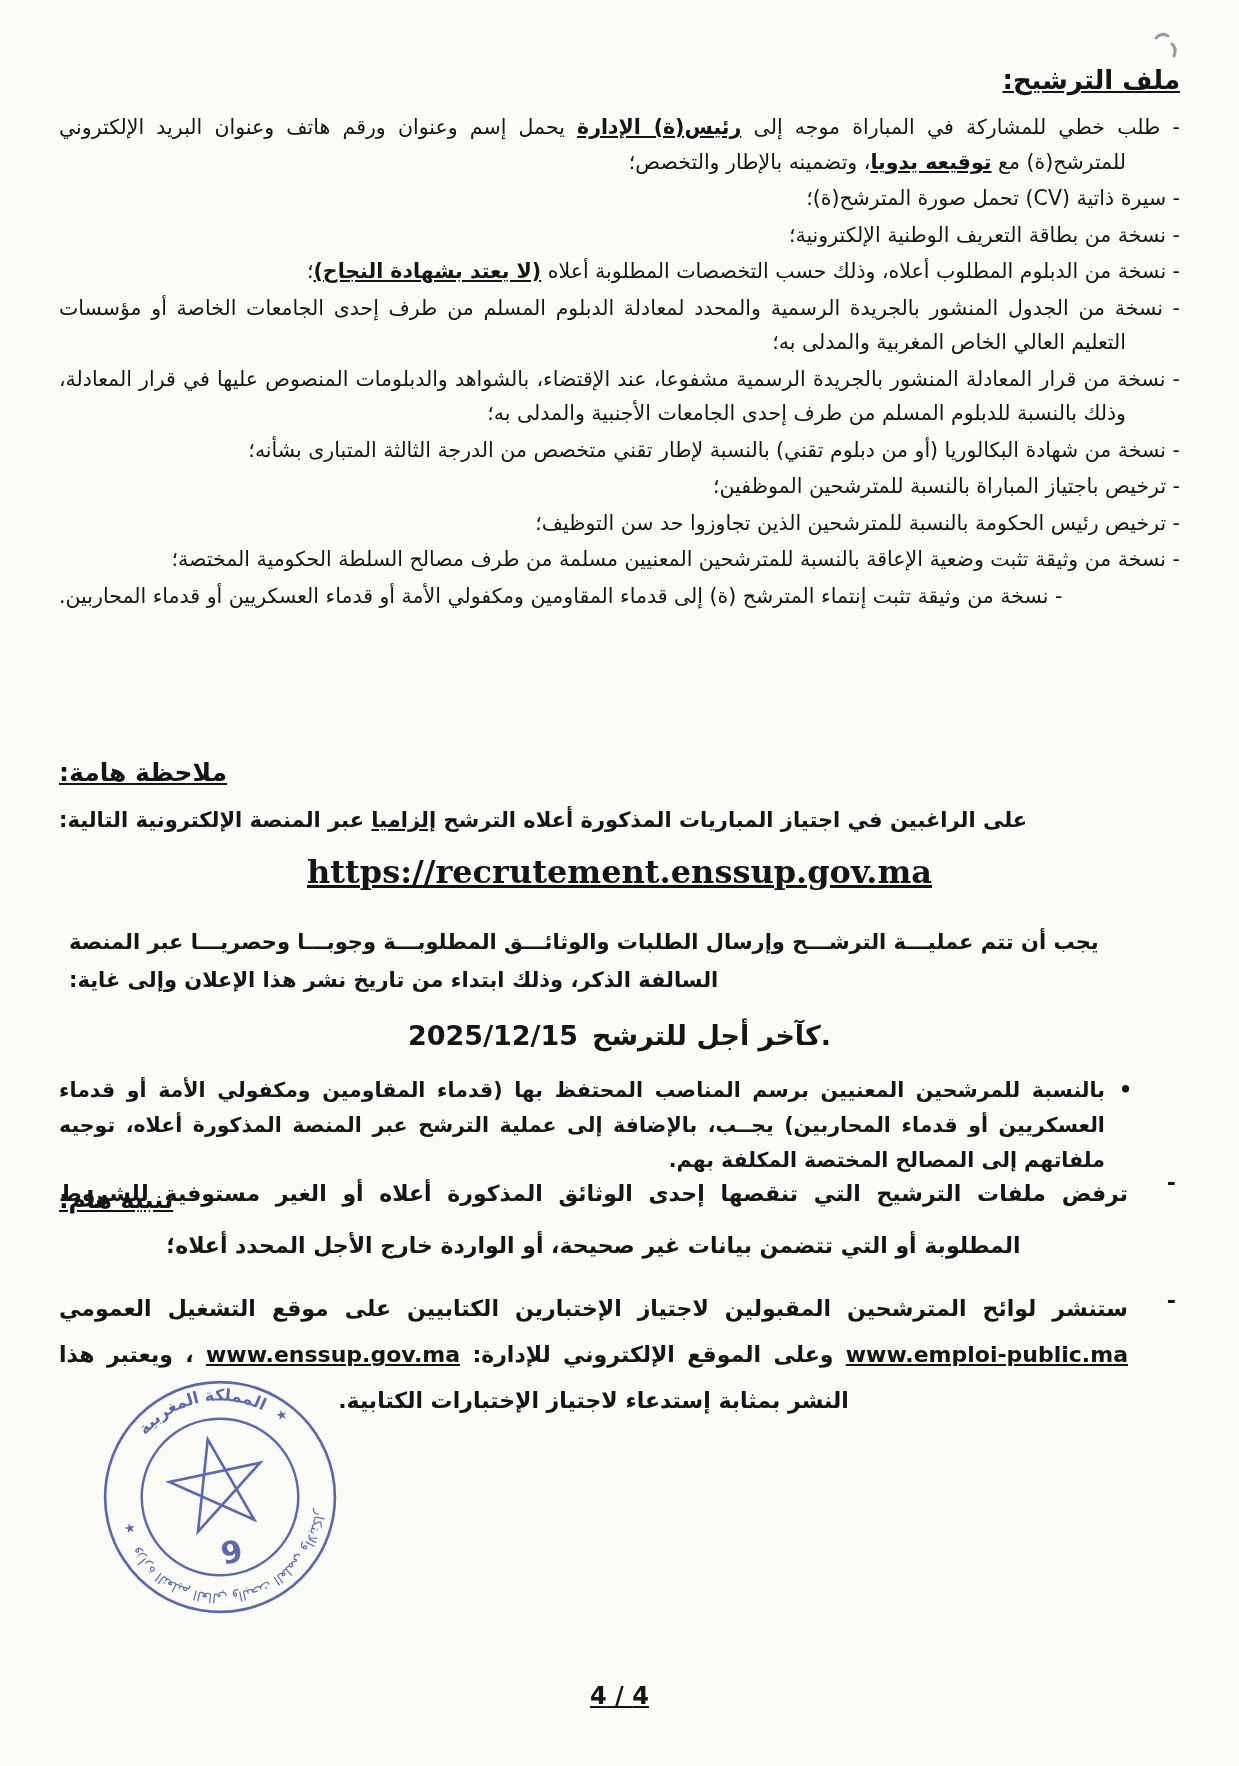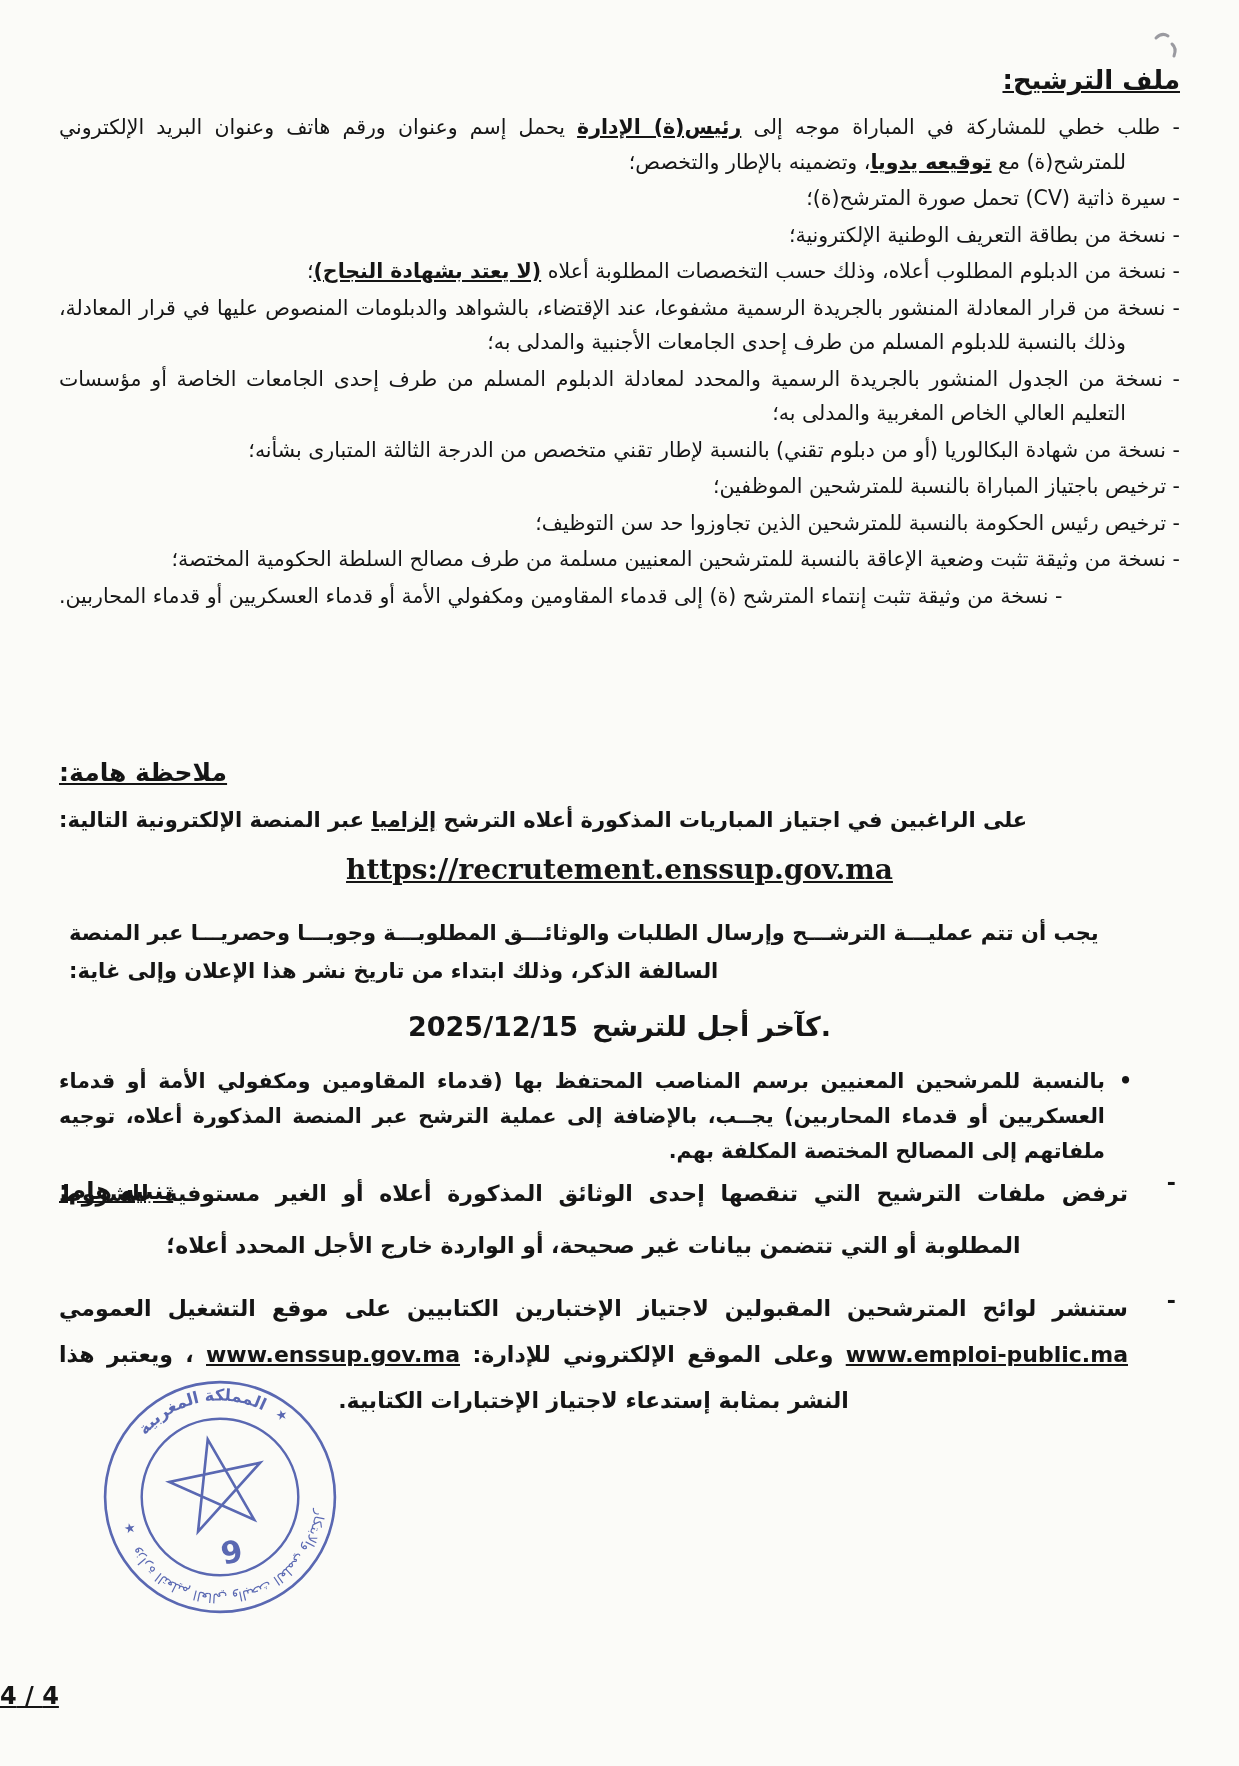--- a/index.html
+++ b/index.html
@@ -25,21 +25,21 @@
     text-align:justify;margin:0 0 2px 0;
     padding-right:54px;text-indent:-54px;
   }
   #candidacy-list li.last-left{text-align-last:left;}
   .em{font-weight:bold;text-decoration:underline;}
   
   #note-section{top:737px;right:59px;left:59px;}
   #note-heading{font-size:25px;}
   #note-intro{margin-top:10px;text-align:left;font-weight:bold;font-size:21px;}
   #platform-url{
-    margin-top:18px;text-align:center;font-weight:bold;font-size:28px;
+    margin-top:18px;text-align:center;font-weight:bold;font-size:32px;
     text-decoration:underline;font-family:"DejaVu Serif","Liberation Serif",serif;
   }
   #note-paragraph{
     margin-top:18px;text-align:left;font-weight:bold;font-size:21px;line-height:38px;
     padding:0 10px;
   }
   #deadline-line{
     margin-top:20px;display:flex;direction:ltr;justify-content:center;
     gap:14px;font-weight:bold;font-size:27px;
   }
@@ -60,21 +60,21 @@
   #warning-list .wtxt{
     flex:1;text-align:justify;text-align-last:center;line-height:52px;
   }
   #warning-list li:last-child .wtxt{line-height:46px;}
   .url{font-weight:bold;text-decoration:underline;white-space:nowrap;}
   
   #stamp{top:1375px;left:98px;width:244px;height:244px;opacity:.85;}
   #stamp svg{transform:rotate(-12deg);}
   
   #page-number{
-    top:1682px;left:0;width:100%;text-align:left;
+    top:1682px;left:0;width:100%;text-align:center;
     font-weight:bold;font-size:24px;
   }
   #page-number span{text-decoration:underline;}
   
   #pen-mark{top:28px;left:1148px;width:40px;height:34px;}
 </style>
 </head>
 <body>
 
 <div class="abs" id="pen-mark">
@@ -84,22 +84,22 @@
   </svg>
 </div>
 
 <h1 class="abs doc-heading" id="candidacy-title">ملف الترشيح:</h1>
 
 <ul class="abs" id="candidacy-list">
   <li><span>- طلب خطي للمشاركة في المباراة موجه إلى </span><span class="em">رئيس(ة) الإدارة</span><span> يحمل إسم وعنوان ورقم هاتف وعنوان البريد الإلكتروني للمترشح(ة) مع </span><span class="em">توقيعه يدويا</span><span>، وتضمينه بالإطار والتخصص؛</span></li>
   <li>- سيرة ذاتية (CV) تحمل صورة المترشح(ة)؛</li>
   <li>- نسخة من بطاقة التعريف الوطنية الإلكترونية؛</li>
   <li><span>- نسخة من الدبلوم المطلوب أعلاه، وذلك حسب التخصصات المطلوبة أعلاه </span><span class="em">(لا يعتد بشهادة النجاح)</span><span>؛</span></li>
+  <li>- نسخة من الجدول المنشور بالجريدة الرسمية والمحدد لمعادلة الدبلوم المسلم من طرف إحدى الجامعات الخاصة أو مؤسسات التعليم العالي الخاص المغربية والمدلى به؛</li>
   <li>- نسخة من قرار المعادلة المنشور بالجريدة الرسمية مشفوعا، عند الإقتضاء، بالشواهد والدبلومات المنصوص عليها في قرار المعادلة، وذلك بالنسبة للدبلوم المسلم من طرف إحدى الجامعات الأجنبية والمدلى به؛</li>
-  <li>- نسخة من الجدول المنشور بالجريدة الرسمية والمحدد لمعادلة الدبلوم المسلم من طرف إحدى الجامعات الخاصة أو مؤسسات التعليم العالي الخاص المغربية والمدلى به؛</li>
   <li>- نسخة من شهادة البكالوريا (أو من دبلوم تقني) بالنسبة لإطار تقني متخصص من الدرجة الثالثة المتبارى بشأنه؛</li>
   <li>- ترخيص باجتياز المباراة بالنسبة للمترشحين الموظفين؛</li>
   <li>- ترخيص رئيس الحكومة بالنسبة للمترشحين الذين تجاوزوا حد سن التوظيف؛</li>
   <li>- نسخة من وثيقة تثبت وضعية الإعاقة بالنسبة للمترشحين المعنيين مسلمة من طرف مصالح السلطة الحكومية المختصة؛</li>
   <li class="last-left">- نسخة من وثيقة تثبت إنتماء المترشح (ة) إلى قدماء المقاومين ومكفولي الأمة أو قدماء العسكريين أو قدماء المحاربين.</li>
 </ul>
 
 <section class="abs" id="note-section">
   <h2 class="doc-heading" id="note-heading">ملاحظة هامة:</h2>
 

